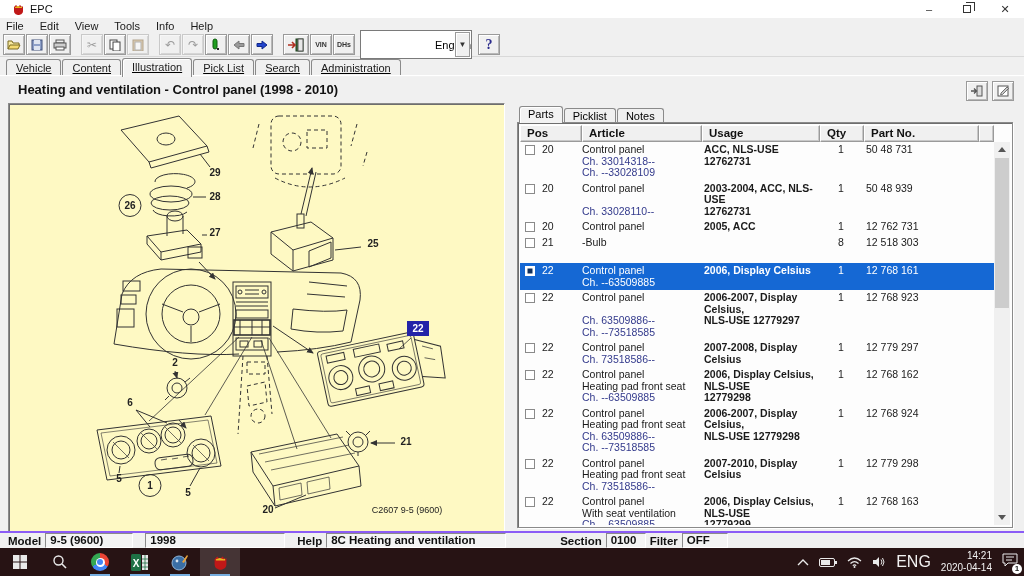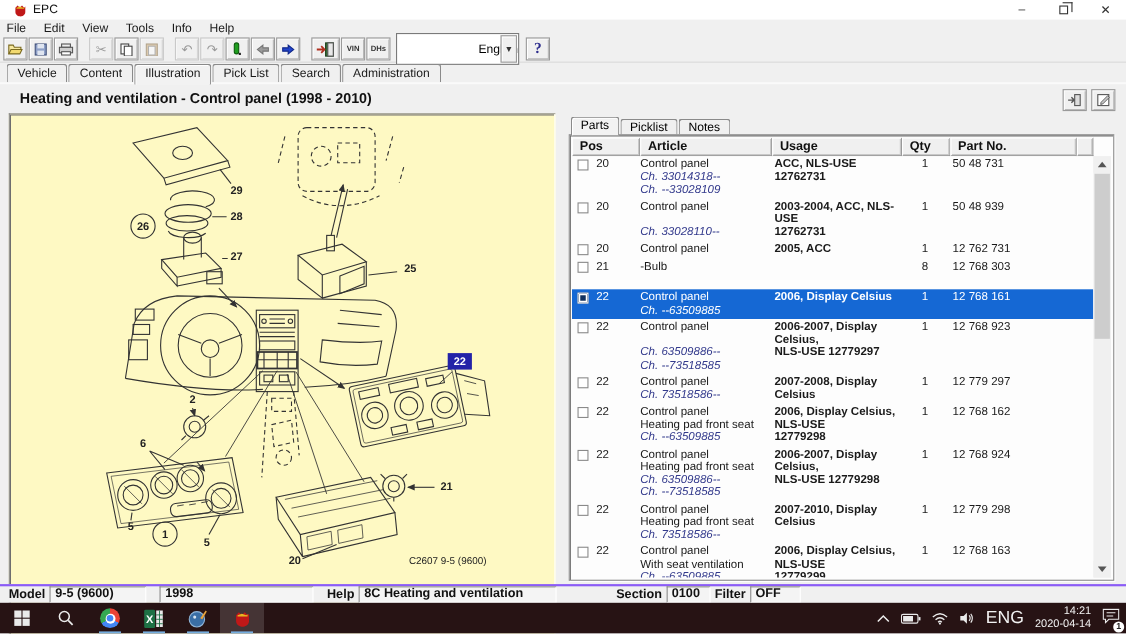--- a/index.html
+++ b/index.html
@@ -32,21 +32,21 @@
   .tgap { width:9px; }
   .combo { width:112px; height:29px; background:#fff; border:1px solid #7a7a7a; display:flex;
     align-items:center; font-size:11px; padding-left:0; position:relative; margin:0 6px 0 4px;justify-content:flex-end; }
   .combo .dd { position:absolute; right:1px; top:1px; bottom:1px; width:15px; background:#f0f0f0;
     border:1px solid #9a9a9a; box-shadow:inset 1px 1px 0 #fff; display:flex; align-items:center;
     justify-content:center; font-size:8px; color:#333; }
   .helpbtn { font-weight:bold; font-family:"Liberation Serif", serif; color:#2b2b8c; font-size:14px; }
   .vinbtn, .dhsbtn { font-size:7px; font-weight:bold; color:#333; letter-spacing:0; }
 
   
-  .tabrow { position:absolute; top:57px; left:0; right:0; height:19px; padding-left:6px; display:flex; align-items:flex-start; }
+  .tabrow { position:absolute; top:57px; left:0; right:0; height:19px; padding-left:6px; display:flex; align-items:center;text-decoration:underline; }
   .tab { font-size:11px; color:#1a1a1a; background:#f0f0f0; border:1px solid #8a8a8a; border-bottom:none;
     border-radius:3px 3px 0 0; padding:2px 9px 2px 9px; margin-right:1px; position:relative; top:1px; height:17px; }
   .tab.active { background:#f2f2f2; height:19px; top:1px; z-index:3; box-shadow:inset 1px 1px 0 #fff; }
   .tabrow-base { position:absolute; top:75px; left:0; right:0; height:2px; background:#f2f2f2;
     border-top:1px solid #ffffff; z-index:2; }
 
   
   .pagehead { position:absolute; top:77px; left:0; right:0; height:26px;text-align:center; }
   .pagehead .ptitle { position:absolute; left:18px; top:5px; font-size:13px; font-weight:bold; color:#111; }
   .hbtn { position:absolute; top:4px; width:22px; height:20px; background:#f0f0f0; border:1px solid #9a9a9a;
@@ -80,21 +80,21 @@
   .prow.sel .ch { color:#ffffff; }
   .prow.spacer { margin-bottom:13px; }
   .c-chk { width:20px; display:flex; justify-content:center; }
   .chk { width:10px; height:10px; background:#fff; border:1px solid #8a8a8a; margin-top:1px; }
   .prow.sel .chk { background:#fff; border-color:#fff; box-shadow:inset 0 0 0 1.5px #fff; background:#10305e; }
   .c-pos { width:42px; padding-left:2px; }
   .c-article { width:122px; }
   .c-usage { width:120px;font-weight:bold; }
   .c-qty { width:42px; padding-left:14px; }
   .c-part { width:112px; }
-  .ch { color:#333a8c;font-style:italic; }
+  .ch { color:#333a8c; }
   .aline { min-height:11.5px; }
 
   
   .vscroll { position:absolute; right:2px; top:19px; bottom:2px; width:16px; background:#f0f0f0; }
   .sarrow { position:absolute; left:0; width:16px; height:15px; background:#f0f0f0; display:flex;
     align-items:center; justify-content:center; }
   .sarrow.up { top:0; } .sarrow.down { bottom:0; }
   .tri-up { width:0; height:0; border-left:4px solid transparent; border-right:4px solid transparent; border-bottom:5px solid #555; }
   .tri-down { width:0; height:0; border-left:4px solid transparent; border-right:4px solid transparent; border-top:5px solid #555; }
   .sthumb { position:absolute; left:1px; width:14px; top:16px; height:150px; background:#cdcdcd; }
@@ -502,21 +502,21 @@
           <div class="prow spacer">
             <div class="c-chk">
               <div class="chk"></div>
             </div>
             <div class="c-pos">21</div>
             <div class="c-article">
               <div class="aline">-Bulb</div>
             </div>
             <div class="c-usage"></div>
             <div class="c-qty">8</div>
-            <div class="c-part">12 768 303</div>
+            <div class="c-part">12 518 303</div>
           </div>
           <div class="prow sel">
             <div class="c-chk">
               <div class="chk"></div>
             </div>
             <div class="c-pos">22</div>
             <div class="c-article">
               <div class="aline">Control panel</div>
               <div class="aline ch">Ch. --63509885</div>
             </div>

